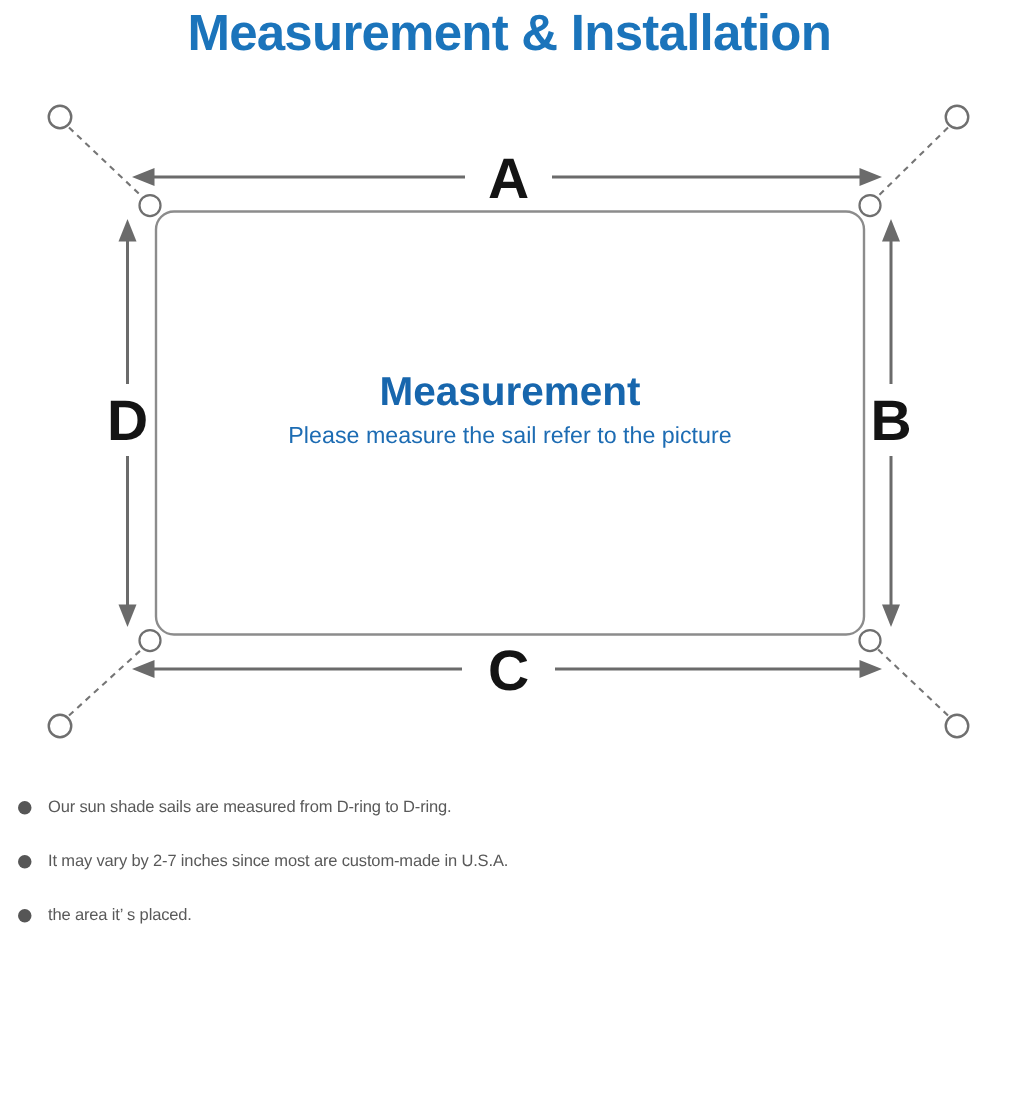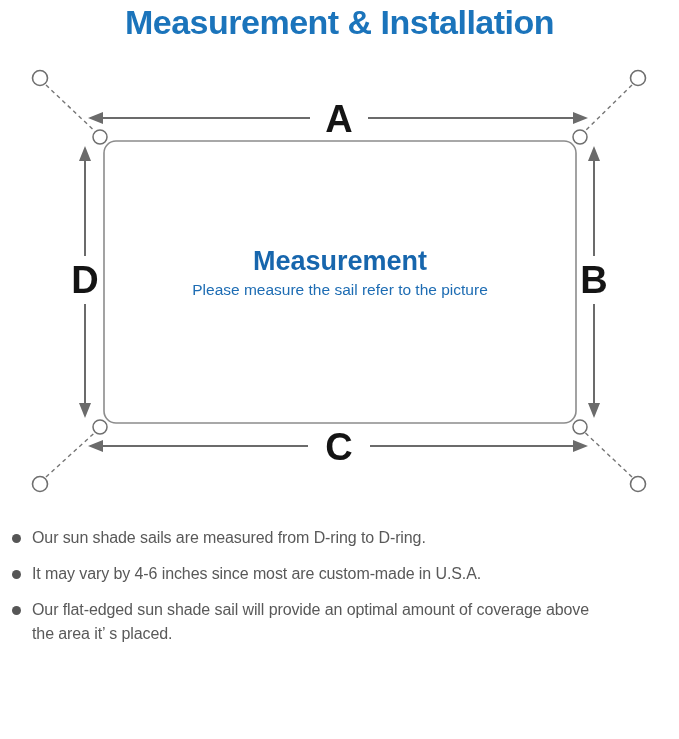--- a/index.html
+++ b/index.html
@@ -44,21 +44,21 @@
     list-style: none;
     margin: 15px 0 0 0;
     padding: 0;
     width: 679px;
   }
   ul.notes li {
     position: relative;
     padding-left: 32px;
     padding-right: 6px;
     margin-bottom: 12px;
-    font-size: 16px;
+    font-size: 11px;
     line-height: 24px;
     letter-spacing: -0.1px;
     color: var(--body_gray, #595959);
   }
   ul.notes li .dot {
     position: absolute;
     left: 12px;
     top: 8px;
     width: 9px;
     height: 9px;
@@ -129,22 +129,21 @@
     <text class="csub" x="340" y="239">Please measure the sail refer to the picture</text>
   </svg>
 
   <ul class="notes">
     <li>
       <span class="dot"></span>
       <span class="line">Our sun shade sails are measured from D-ring to D-ring.</span>
     </li>
     <li>
       <span class="dot"></span>
-      <span class="line">It may vary by 4-6 inches since most are custom-made in U.S.A.</span>
+      <span class="line">It may vary by 2-7 inches since most are custom-made in U.S.A.</span>
     </li>
     <li>
       <span class="dot"></span>
-      <span class="line">Our flat-edged sun shade sail will provide an optimal amount of coverage above</span>
       <span class="line">the area it’ s placed.</span>
     </li>
   </ul>
 
 </div>
 
 </body></html>

